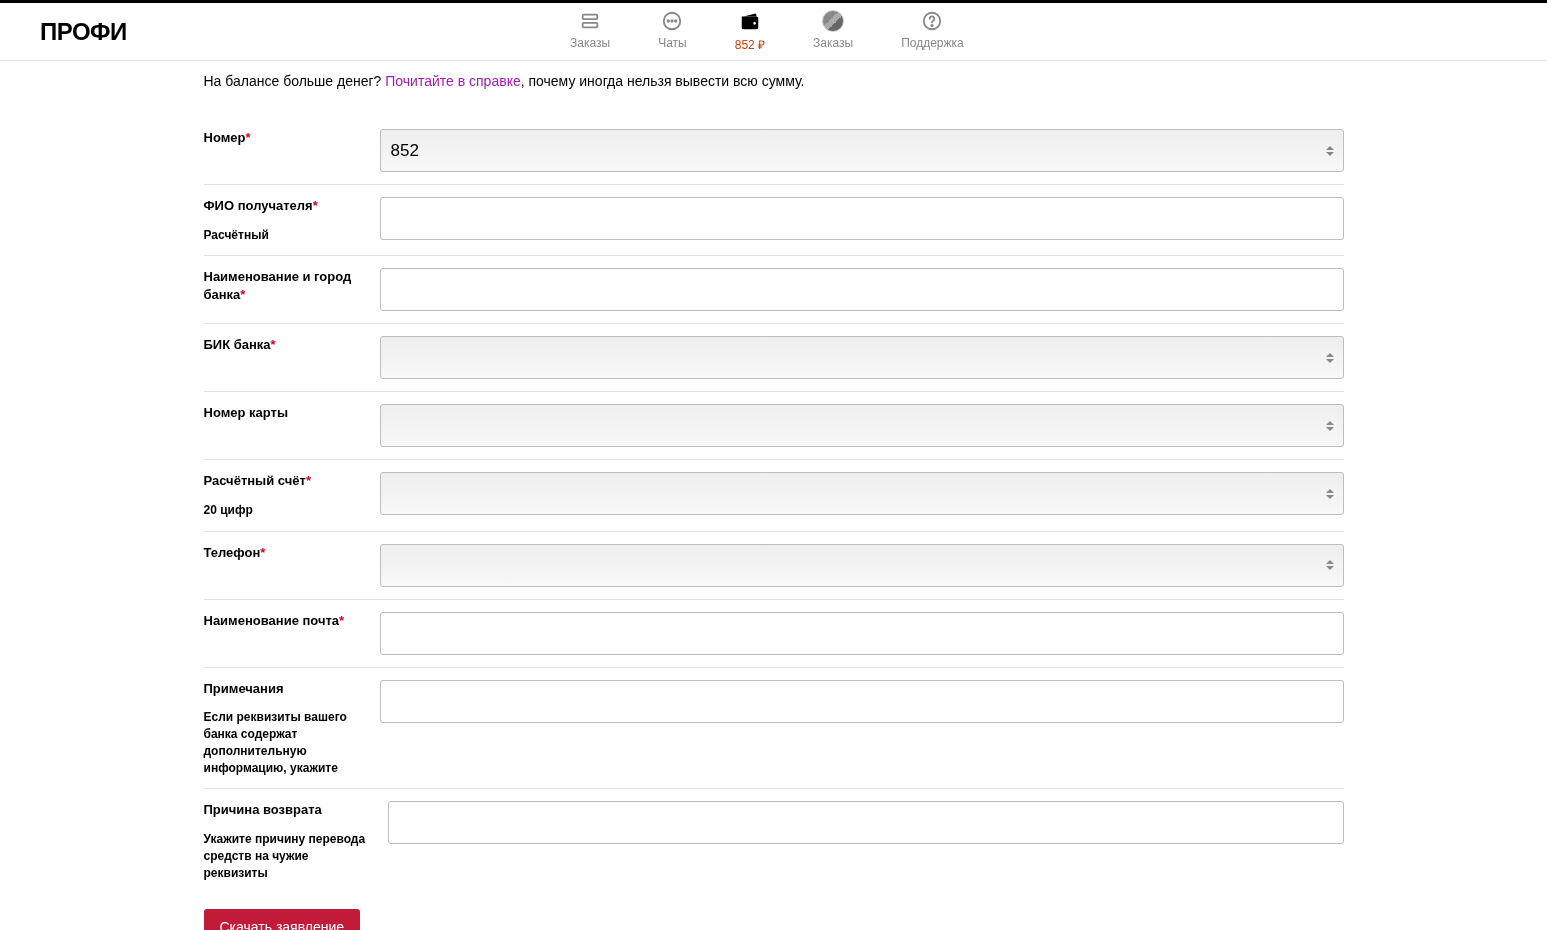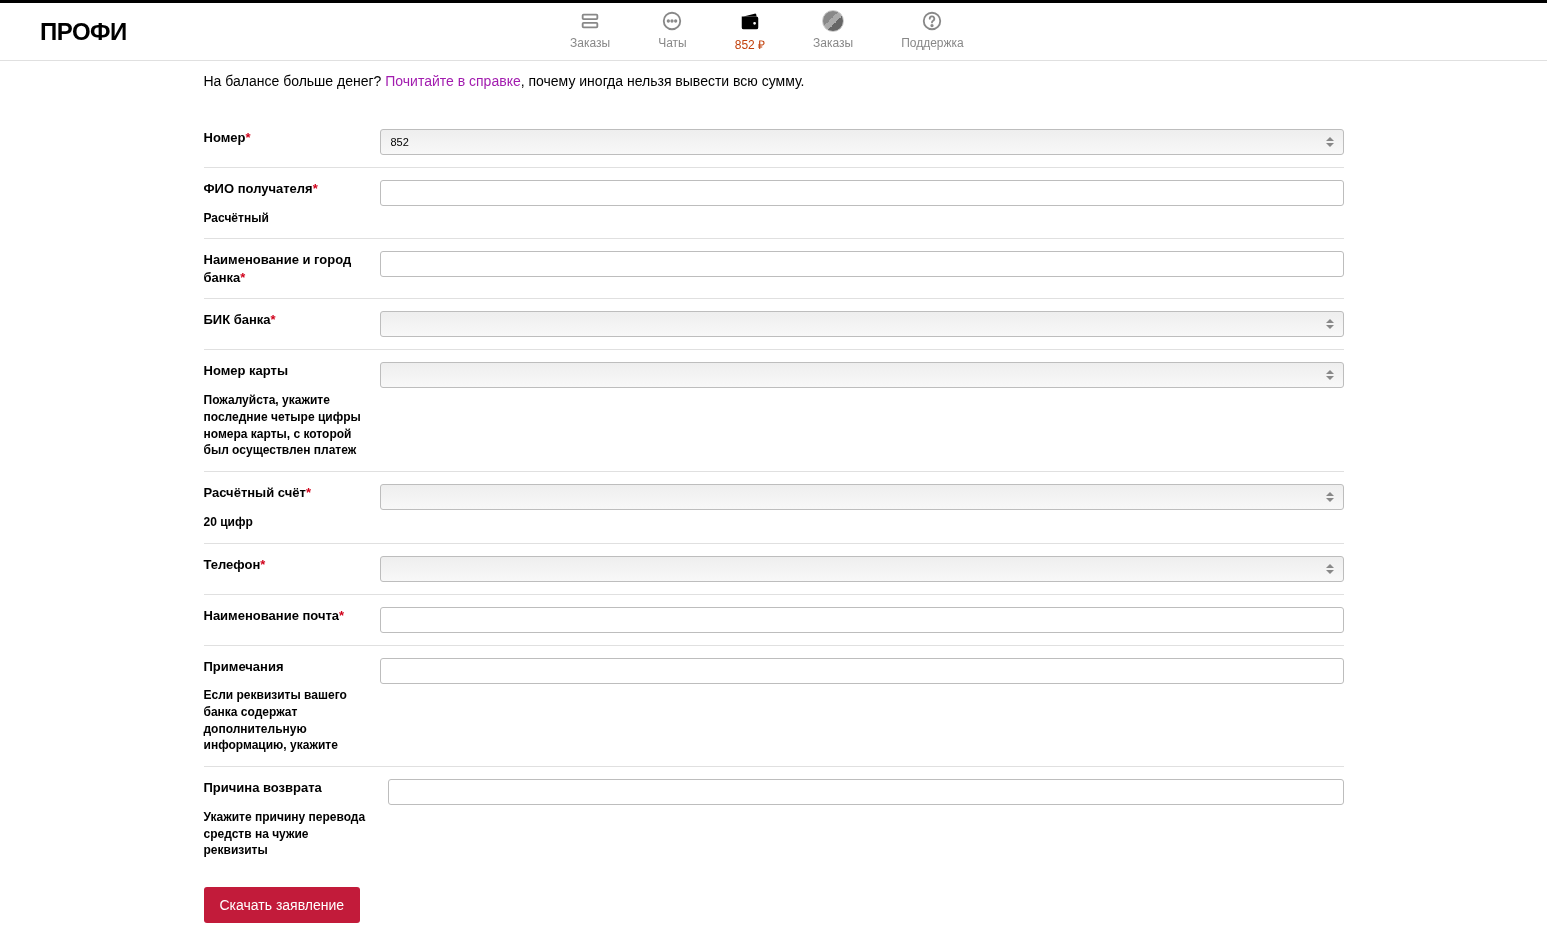--- a/index.html
+++ b/index.html
@@ -78,26 +78,26 @@
 .field-hint {
   font-weight: bold;
   font-size: 12px;
   margin-top: 12px;
   line-height: 1.4;
 }
 .input-col { flex: 1; }
 .input-wrap { position: relative; }
 input[type="text"] {
   width: 100%;
-  height: 26px;
+  height: 43px;
   border: 1px solid #bdbdbd;
   border-radius: 3px;
   background: linear-gradient(#eeeeee, #f8f8f8);
   padding: 0 24px 0 10px;
-  font-size: 11px;
+  font-size: 17px;
 }
 input[type="text"].plain {
   background: #fff;
 }
 .spinner {
   position: absolute;
   right: 4px;
   top: 50%;
   transform: translateY(-50%);
   width: 14px;
@@ -231,21 +231,20 @@
       <div class="input-wrap">
         <input type="text" value="" style="">
         <div class="spinner"></div>
       </div>
     </div>
   </div>
 
   <div class="form-row">
     <div class="label-col">
       <div class="field-label"><span>Номер карты</span></div>
-      <div class="field-hint">Пожалуйста, укажите последние четыре цифры номера карты, с которой был осуществлен платеж</div>
     </div>
     <div class="input-col">
       <div class="input-wrap">
         <input type="text" value="" style="">
         <div class="spinner"></div>
       </div>
     </div>
   </div>
 
   <div class="form-row">

